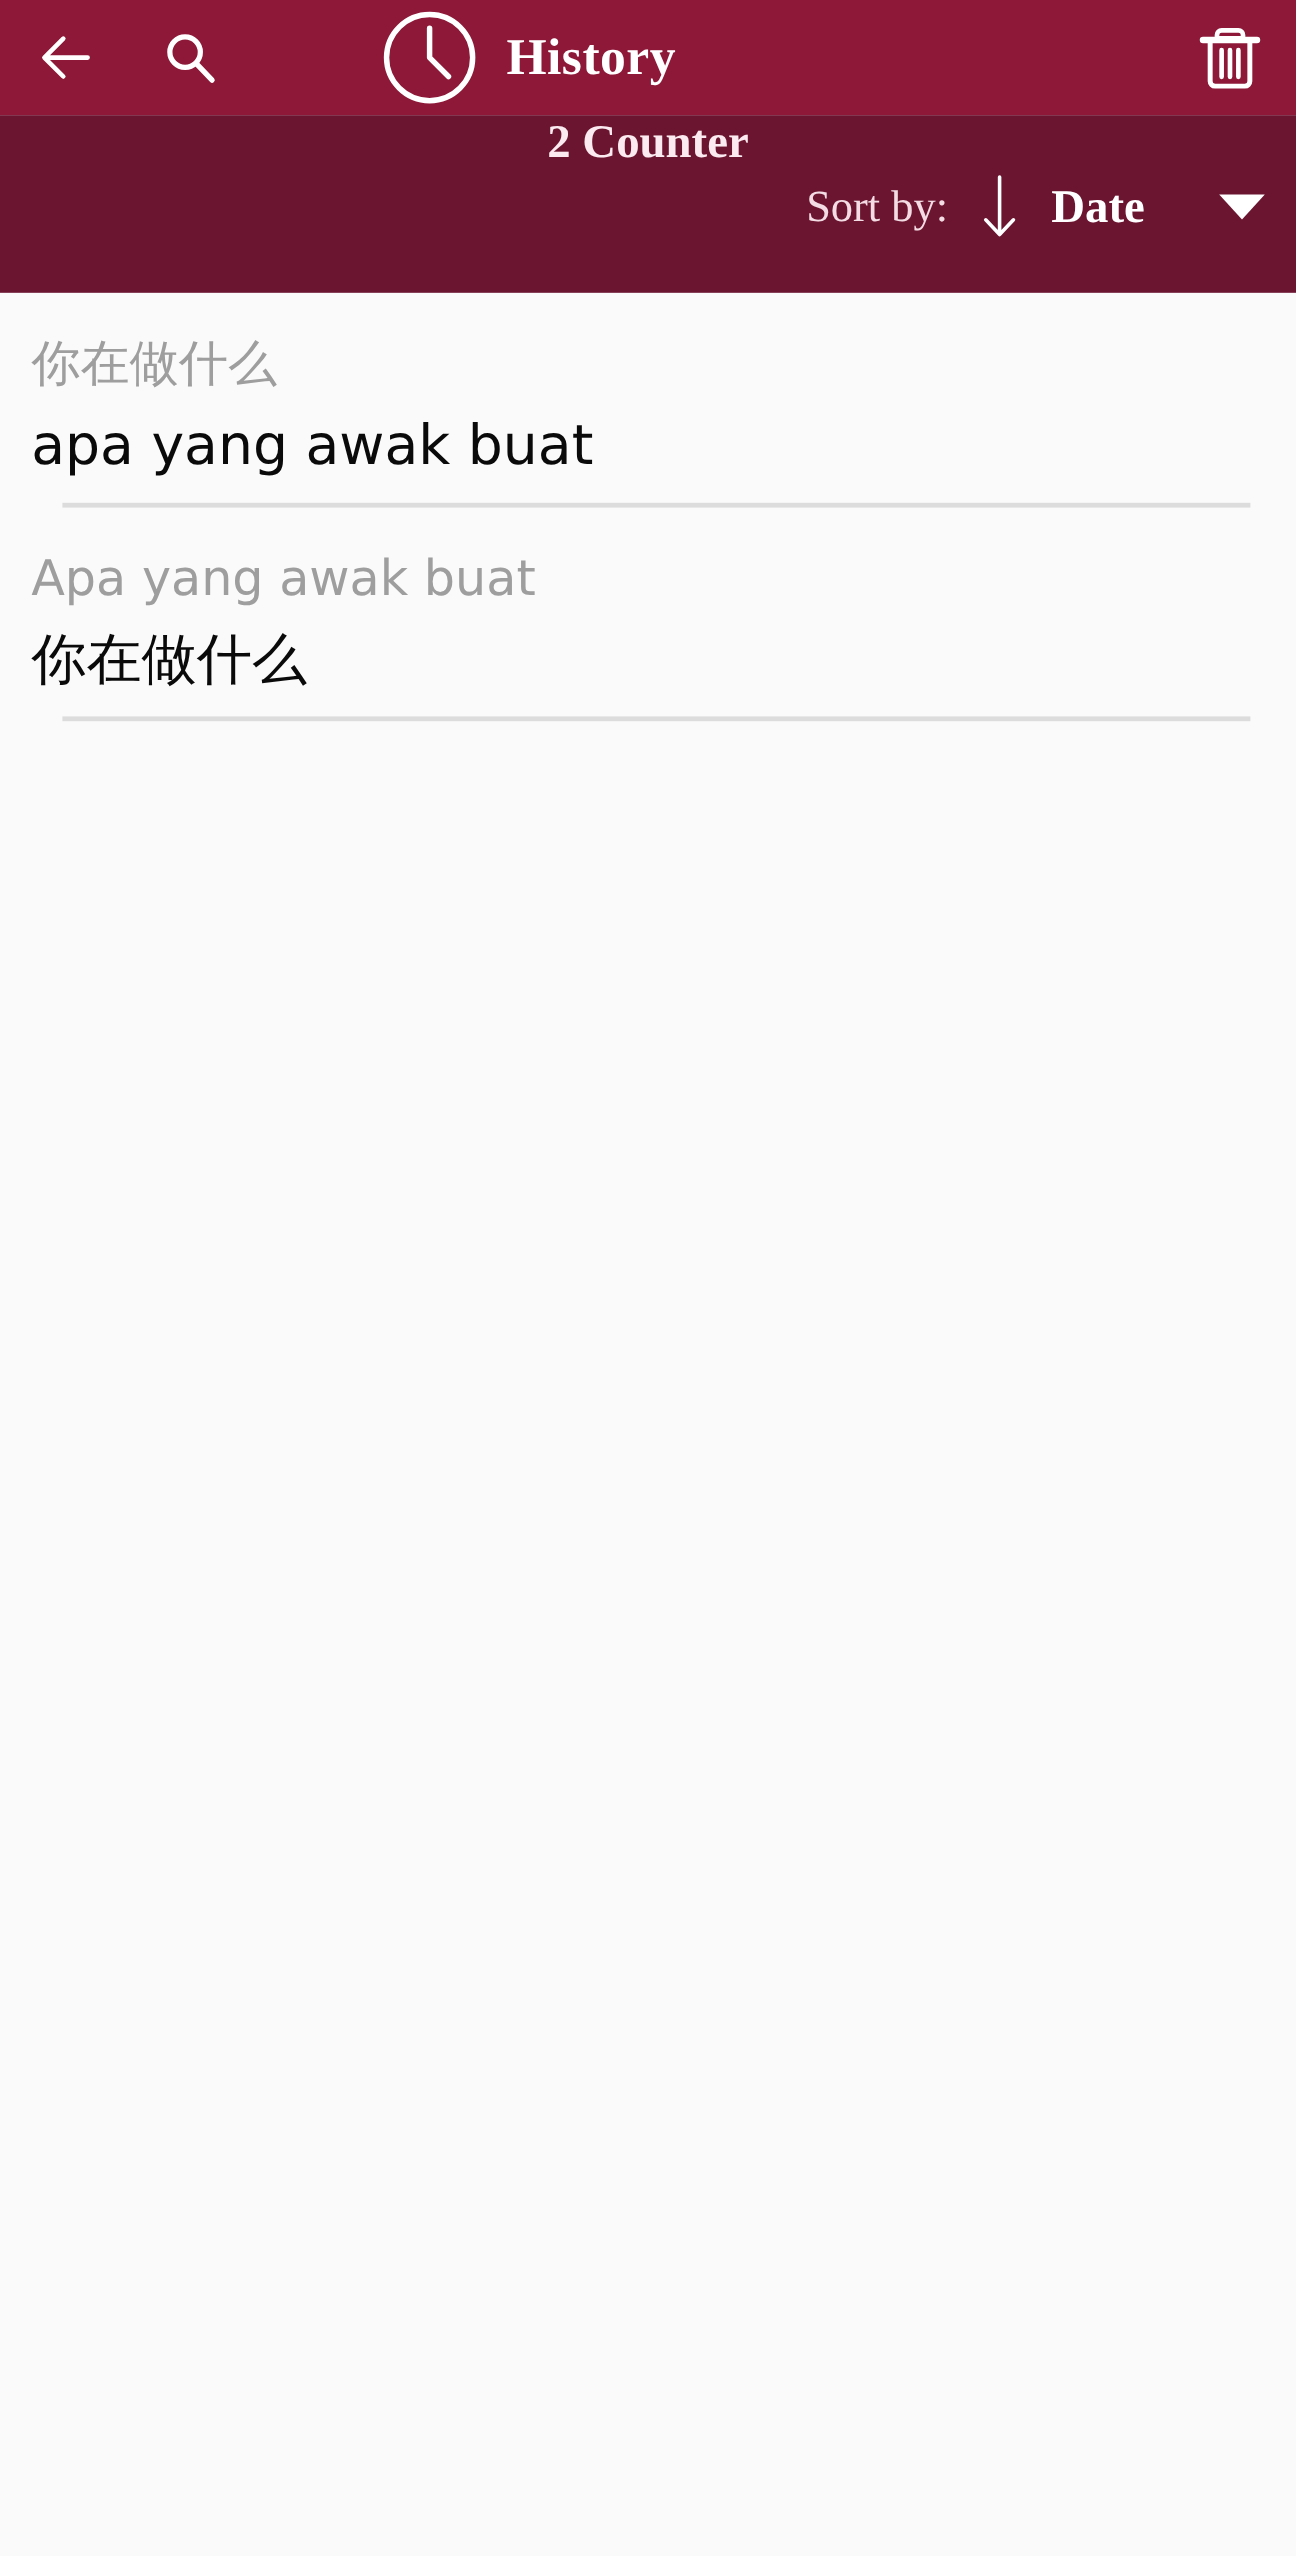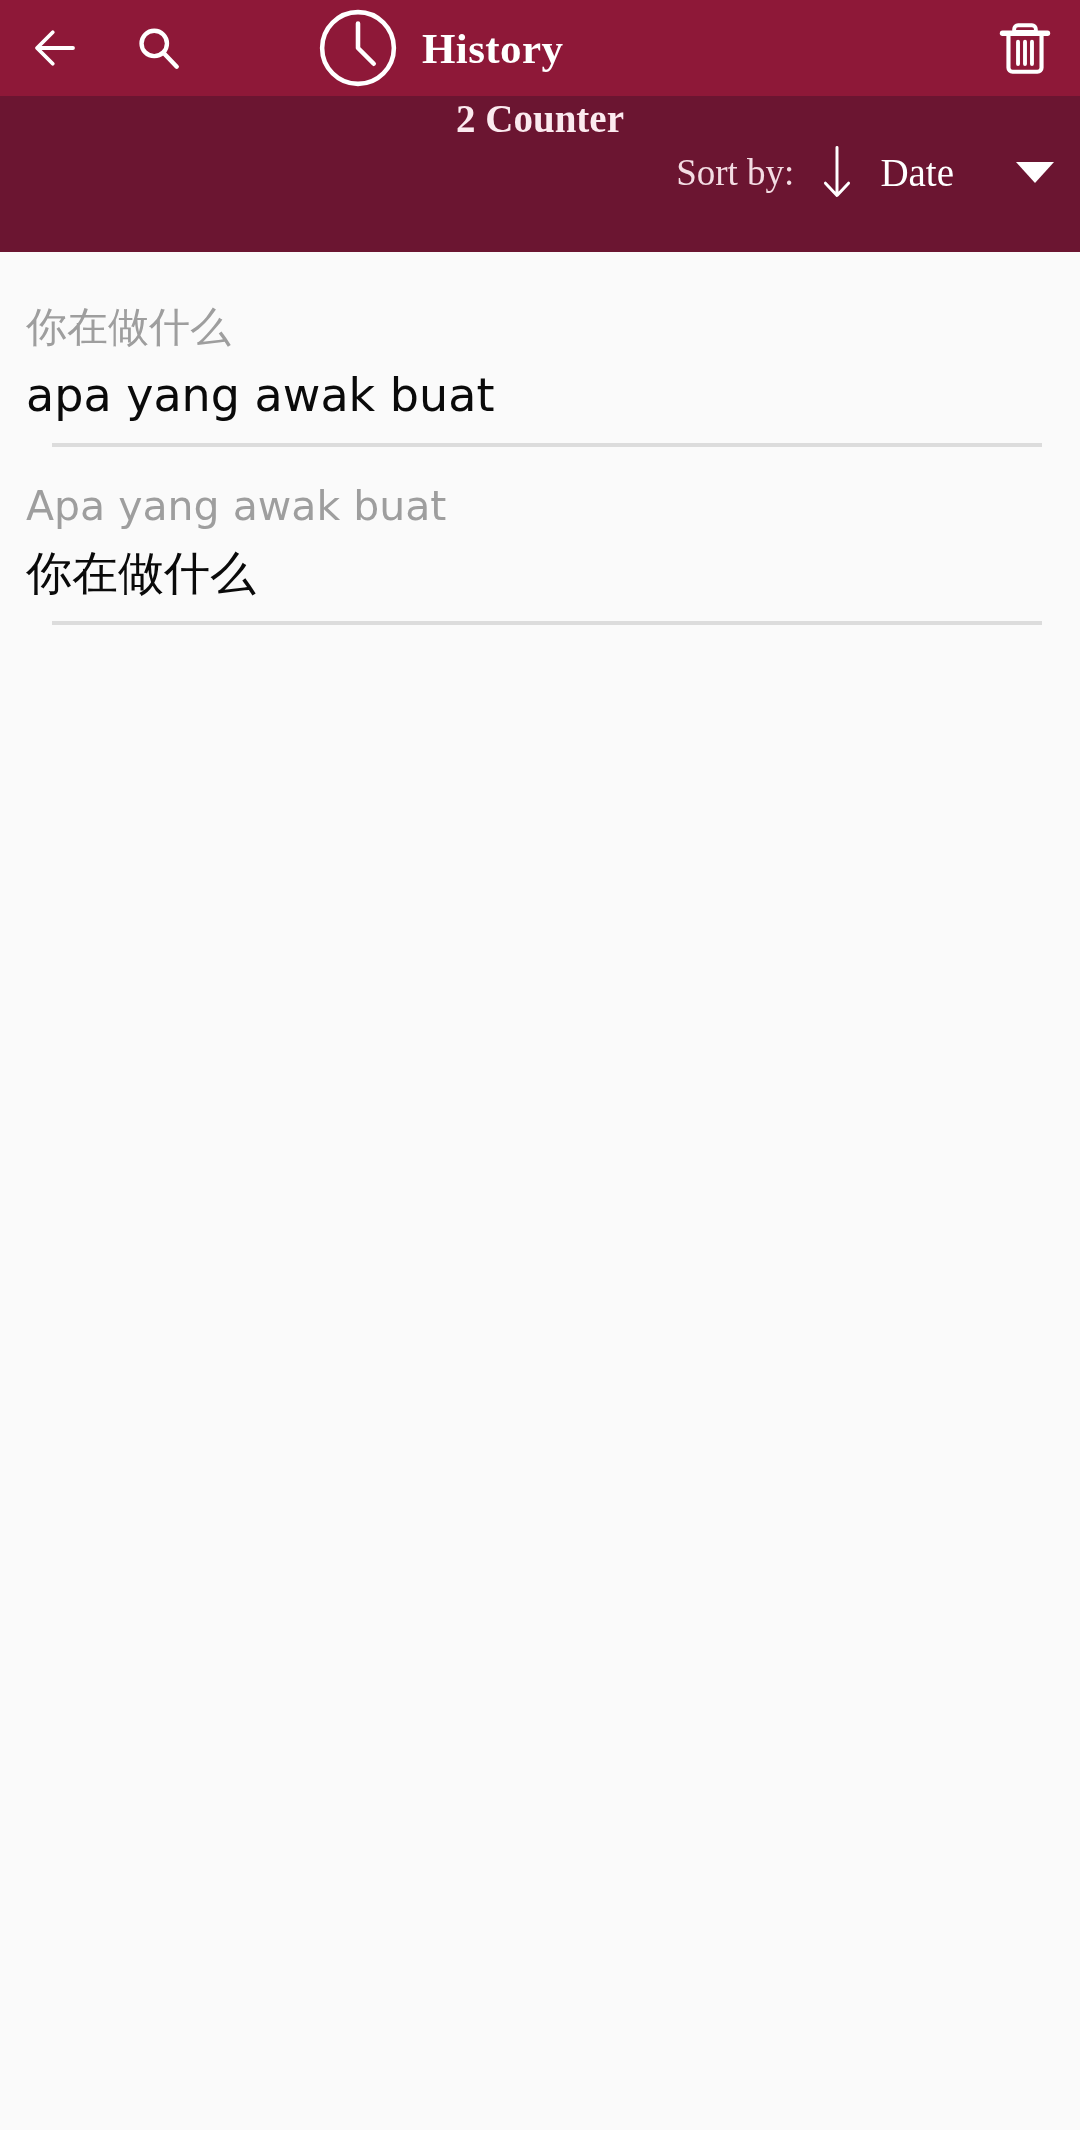--- a/index.html
+++ b/index.html
@@ -47,33 +47,33 @@
   .sort-right {
     margin-left:auto; display:flex; align-items:center; gap:0;
   }
   .sort-label {
     color:#F3DCE3; font-family:"Liberation Serif", serif;
     font-size:37px; font-weight:normal; white-space:nowrap;text-align:center;
   }
   .sort-arrow { width:86px; display:flex; align-items:center; justify-content:center; }
   .sort-value {
     color:#FFFFFF; font-family:"Liberation Serif", serif;
-    font-size:39px; font-weight:normal; white-space:nowrap;
+    font-size:39px; font-weight:bold; white-space:nowrap;
     margin-right:62px;
   }
   .caret {
     width:0; height:0;
     border-left:19px solid transparent;
     border-right:19px solid transparent;
     border-top:21px solid #FFFFFF;
   }
 
   
   .list {
-    position:absolute; left:0; top:268px; width:1080px; bottom:0;
+    position:absolute; left:0; top:244px; width:1080px; bottom:0;
     background:#FAFAFA; overflow:hidden;
   }
   .hist-item { position:relative; padding:36px 26px 0 26px; }
   .src-text {
     color:#9E9E9E; font-size:41px; line-height:1.16;
     font-family:"DejaVu Sans","Liberation Sans", sans-serif;
     white-space:nowrap; overflow:hidden; text-overflow:ellipsis;
   }
   .dst-text {
     color:#0A0A0A; font-size:46px; line-height:1.2;

